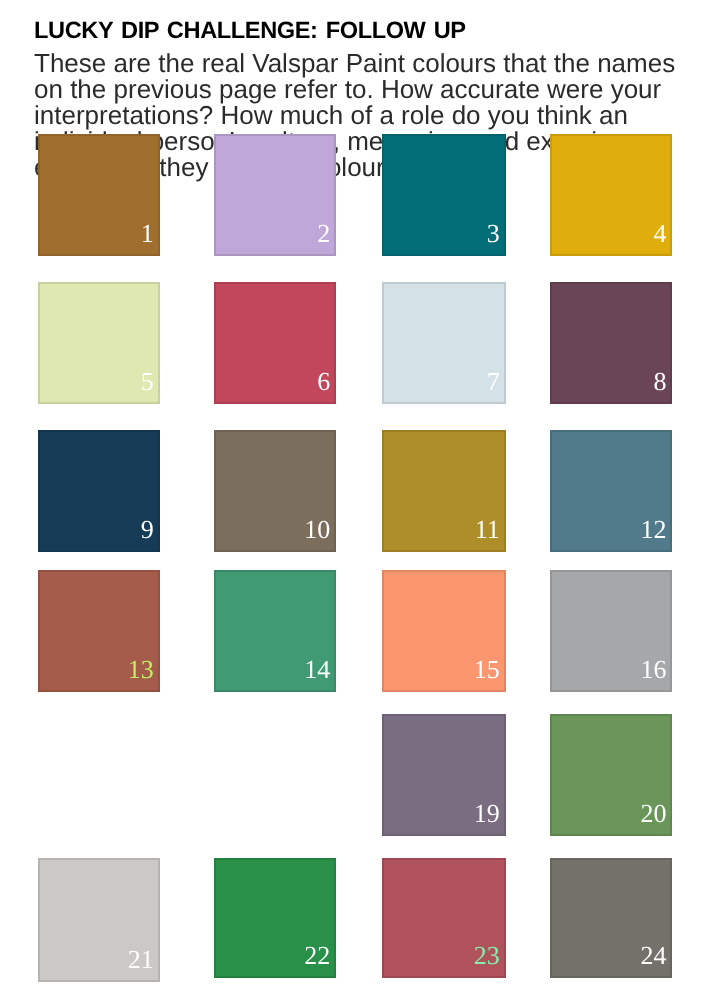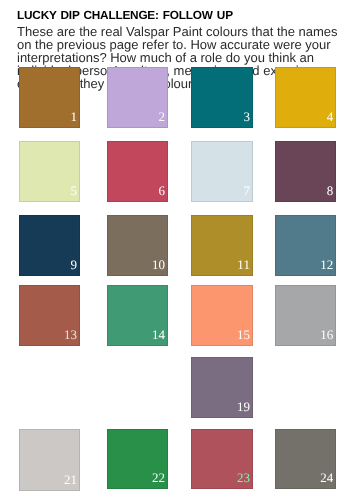--- a/index.html
+++ b/index.html
@@ -100,33 +100,36 @@
     <div class="swatch" style="left: 106.5px; top: 215.1px; width: 61.4px; height: 61px; background: rgb(124, 110, 92);">
       <span class="swatch-number" style="color: rgb(255, 255, 255);">10</span>
     </div>
     <div class="swatch" style="left: 191.4px; top: 215.1px; width: 61.3px; height: 61px; background: rgb(174, 142, 40);">
       <span class="swatch-number" style="color: rgb(255, 255, 255);">11</span>
     </div>
     <div class="swatch" style="left: 275.2px; top: 215.1px; width: 60.8px; height: 61px; background: rgb(81, 122, 138);">
       <span class="swatch-number" style="color: rgb(255, 255, 255);">12</span>
     </div>
     <div class="swatch" style="left: 18.6px; top: 285.2px; width: 61.1px; height: 60.8px; background: rgb(165, 91, 74);">
-      <span class="swatch-number" style="color: #e5e5e5;">13</span>
+      <span class="swatch-number" style="color: #bef264;">13</span>
     </div>
     <div class="swatch" style="left: 106.5px; top: 285.2px; width: 61.4px; height: 60.8px; background: rgb(64, 154, 115);">
       <span class="swatch-number" style="color: rgb(255, 255, 255);">14</span>
     </div>
     <div class="swatch" style="left: 191.4px; top: 285.2px; width: 61.3px; height: 60.8px; background: rgb(251, 150, 110);">
       <span class="swatch-number" style="color: rgb(255, 255, 255);">15</span>
     </div>
     <div class="swatch" style="left: 275.2px; top: 285.2px; width: 60.8px; height: 60.8px; background: rgb(165, 167, 169);">
       <span class="swatch-number" style="color: rgb(255, 255, 255);">16</span>
     </div>
     <div class="swatch" style="left: 191.4px; top: 357.2px; width: 61.3px; height: 60.8px; background: rgb(122, 108, 129);">
       <span class="swatch-number" style="color: rgb(255, 255, 255);">19</span>
+    </div>
+    <div class="swatch" style="left: 275.2px; top: 357.2px; width: 60.8px; height: 60.8px; background: rgb(106, 150, 89);">
+      <span class="swatch-number" style="color: rgb(255, 255, 255);">20</span>
     </div>
     <div class="swatch" style="left: 18.6px; top: 428.9px; width: 61.1px; height: 62px; background: rgb(203, 200, 198);">
       <span class="swatch-number" style="color: rgb(255, 255, 255);">21</span>
     </div>
     <div class="swatch" style="left: 106.5px; top: 428.9px; width: 61.4px; height: 60.3px; background: rgb(40, 144, 73);">
       <span class="swatch-number" style="color: rgb(255, 255, 255);">22</span>
     </div>
     <div class="swatch" style="left: 191.4px; top: 428.9px; width: 61.3px; height: 60.3px; background: rgb(176, 82, 92);">
       <span class="swatch-number" style="color: #86efac;">23</span>
     </div>

